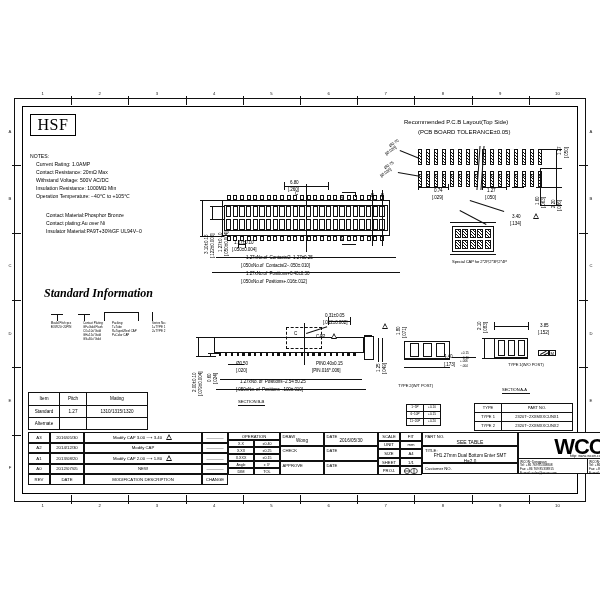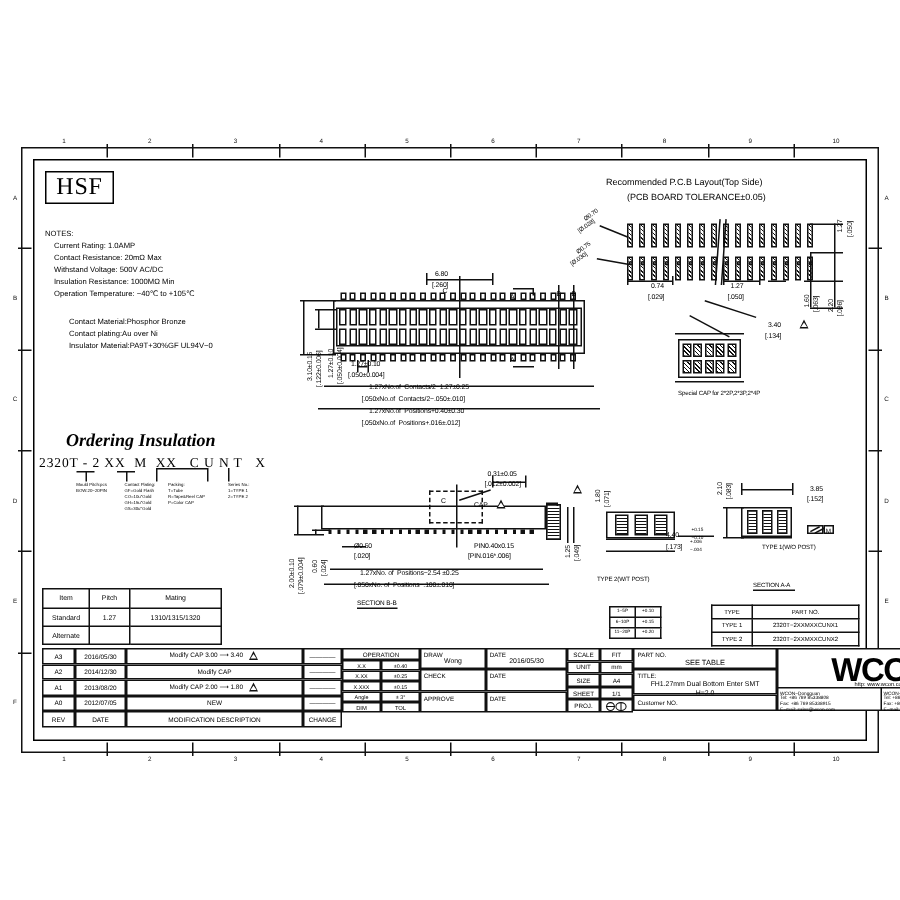--- a/index.html
+++ b/index.html
@@ -161,22 +161,21 @@
   <div class="txt note" style="left:36px;top:161px;">Current Rating: 1.0AMP</div>
   <div class="txt note" style="left:36px;top:169px;">Contact Resistance: 20mΩ Max</div>
   <div class="txt note" style="left:36px;top:177px;">Withstand Voltage: 500V AC/DC</div>
   <div class="txt note" style="left:36px;top:185px;">Insulation Resistance: 1000MΩ Min</div>
   <div class="txt note" style="left:36px;top:193px;">Operation Temperature: −40℃ to +105℃</div>
 
   <div class="txt note" style="left:46px;top:212px;">Contact Material:Phosphor Bronze</div>
   <div class="txt note" style="left:46px;top:220px;">Contact plating:Au over Ni</div>
   <div class="txt note" style="left:46px;top:228px;">Insulator Material:PA9T+30%GF UL94V−0</div>
 
-  <div class="order-head">Ordering Insulation</div>
-  <div class="order-code">2320T - 2 XX  M  XX   C U N T   X</div>
+  <div class="order-head">Standard Information</div>
 
   <div class="ln" style="left:51px;top:314px;width:12px;height:.7px;"></div>
   <div class="ln" style="left:78px;top:314px;width:12px;height:.7px;"></div>
 
   <div class="ln" style="left:57px;top:314px;width:.6px;height:7px;"></div>
   <div class="ln" style="left:84px;top:314px;width:.6px;height:7px;"></div>
   <div class="ln" style="left:104px;top:312px;width:.6px;height:9px;"></div>
   <div class="ln" style="left:138px;top:312px;width:.6px;height:9px;"></div>
   <div class="ln" style="left:104px;top:312px;width:34px;height:.6px;"></div>
   <div class="ln" style="left:152px;top:312px;width:.6px;height:9px;"></div>

